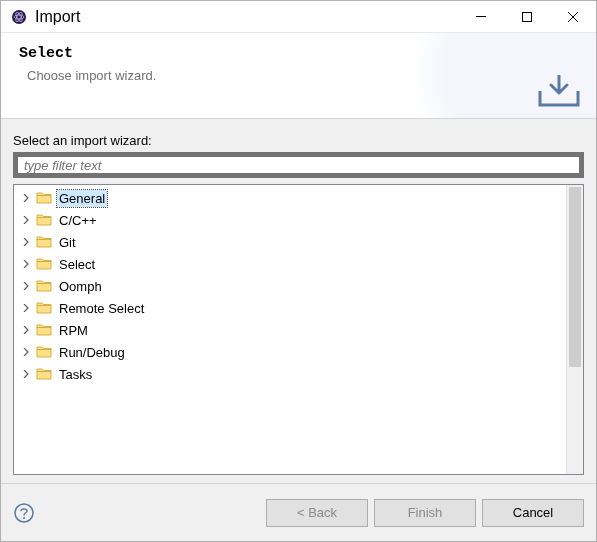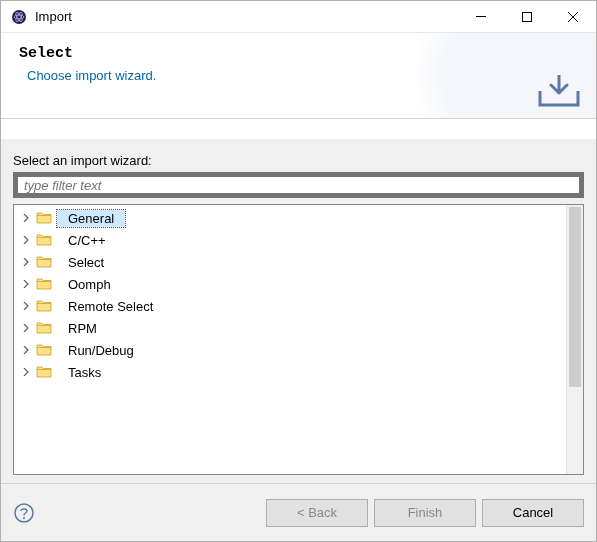--- a/index.html
+++ b/index.html
@@ -21,21 +21,21 @@
     height: 32px;
     display: flex;
     align-items: center;
     background: #fff;
     border-bottom: 1px solid #e8e8e8;
   }
   .titlebar .app-icon {
     width: 16px; height: 16px; margin: 0 8px 0 10px;
     display:inline-flex; align-items:center; justify-content:center;
   }
-  .titlebar .title { flex: 1; font-size: 13px; color:#000; }
+  .titlebar .title { flex: 1; font-size: 16px; color:#000; }
   .wbtn {
     width: 46px; height: 32px;
     display:flex; align-items:center; justify-content:center;
     color:#000;
   }
   .wbtn svg { width:10px; height:10px; }
   .wbtn.min svg { width:10px; height:1px; }
 
   
   .banner {
@@ -58,39 +58,38 @@
     z-index:0;
   }
   .banner h1 {
     font-size: 15px;
     font-weight: 600;
     margin: 0 0 6px 0;
     position:relative; z-index:1;font-family:Liberation Mono, monospace;
   }
   .banner .subtitle {
     font-size: 13px;
-    color:#0369a1;
+    color:#737373;
     margin: 0 0 0 8px;
     position:relative; z-index:1;
   }
   .banner .big-icon {
     position:absolute;
     right: 16px;
     top: 42px;
     z-index:1;
   }
 
   
   .content {
     background: #f0f0f0;
     flex: 1;
     padding: 14px 12px 8px 12px;
     display:flex;
     flex-direction:column;
-    margin-top:20px;
   }
   .label {
     font-size: 13px;
     margin-bottom: 4px;
   }
   .filter {
     width: 100%;
     height: 26px;
     border: 5px solid #737373;
     padding: 2px 6px;
@@ -126,21 +125,21 @@
     width: 12px; height:12px;
     margin-right: 4px;
     display:inline-flex; align-items:center; justify-content:center;
   }
   .tree-row .expander svg { width:8px; height:8px; }
   .tree-row .folder-icon {
     width:16px; height:16px; margin-right:5px;
     display:inline-flex;
   }
   .tree-row .item-label {
-    padding: 1px 11px;
+    padding: 1px 2px;
   }
   .tree-row.selected .item-label {
     background: #cde8ff;
     outline: 1px dotted #555;
   }
   .scrollbar {
     width: 17px;
     background:#f0f0f0;
     border-left:1px solid #e3e3e3;
     position:relative;
@@ -262,20 +261,34 @@
             <svg viewBox="0 0 8 8">
               <path d="M2 0 L6 4 L2 8" fill="none" stroke="#606060" stroke-width="1.2"></path>
             </svg>
           </span>
           <span class="folder-icon">
             <svg viewBox="0 0 16 16">
               <path d="M1 3 L6 3 L7.5 4.5 L15 4.5 L15 13 L1 13 Z" fill="#ffe08a" stroke="#c9a227" stroke-width="0.8"></path>
               <path d="M1 5.5 L15 5.5" stroke="#c9a227" stroke-width="0.8"></path>
             </svg>
           </span>
+          <span class="item-label">Git</span>
+        </div>
+        <div class="tree-row">
+          <span class="expander">
+            <svg viewBox="0 0 8 8">
+              <path d="M2 0 L6 4 L2 8" fill="none" stroke="#606060" stroke-width="1.2"></path>
+            </svg>
+          </span>
+          <span class="folder-icon">
+            <svg viewBox="0 0 16 16">
+              <path d="M1 3 L6 3 L7.5 4.5 L15 4.5 L15 13 L1 13 Z" fill="#ffe08a" stroke="#c9a227" stroke-width="0.8"></path>
+              <path d="M1 5.5 L15 5.5" stroke="#c9a227" stroke-width="0.8"></path>
+            </svg>
+          </span>
           <span class="item-label">Select</span>
         </div>
         <div class="tree-row">
           <span class="expander">
             <svg viewBox="0 0 8 8">
               <path d="M2 0 L6 4 L2 8" fill="none" stroke="#606060" stroke-width="1.2"></path>
             </svg>
           </span>
           <span class="folder-icon">
             <svg viewBox="0 0 16 16">

